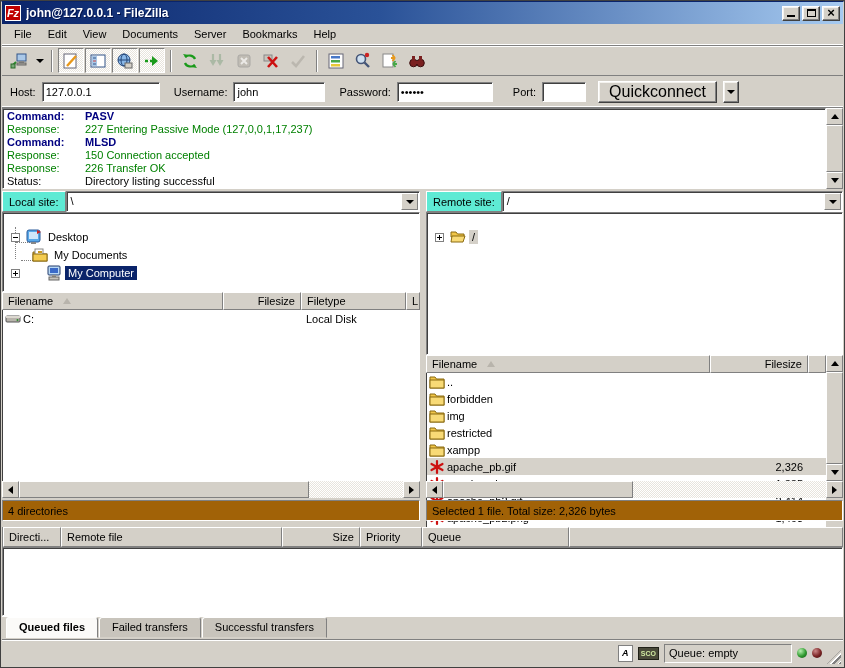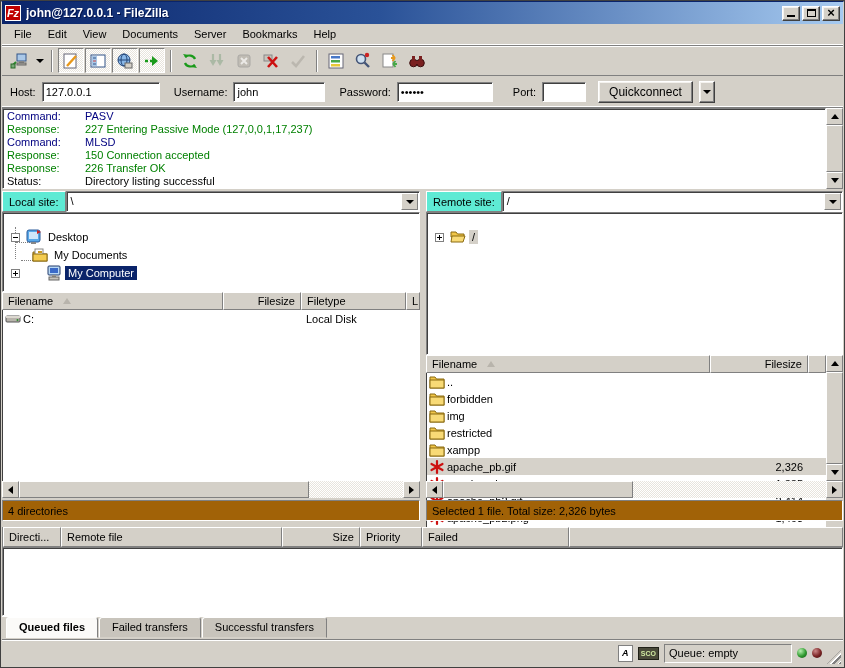--- a/index.html
+++ b/index.html
@@ -38,29 +38,29 @@
   .tbtn { width:26px; height:25px; display:flex; align-items:center; justify-content:center; border:1px solid transparent; }
   .tbtn.pressed { border-color:#808080 #ffffff #ffffff #808080; background-color:#e8e4dc; background-image:conic-gradient(#fff 25%, transparent 0 50%, #fff 0 75%, transparent 0); background-size:2px 2px; }
   .tbtn.disabled { opacity:.55; }
   .tsep { width:2px; height:22px; border-left:1px solid #808080; border-right:1px solid #ffffff; margin:0 4px; }
   .tbtn-arrow { width:13px; height:25px; display:flex; align-items:center; justify-content:center; }
   .arr-d { width:0; height:0; border-left:4px solid transparent; border-right:4px solid transparent; border-top:4px solid #000; }
 
   
   .quickbar { height:32px; flex:0 0 32px; display:flex; align-items:center; padding:0 8px; gap:6px; border-bottom:1px solid #808080; box-shadow:0 -1px 0 #fff inset; }
   .qc-input { height:20px; font-family:"Liberation Sans",sans-serif; font-size:11px; padding:2px 3px; background:#fff; border:1px solid; border-color:#808080 #fff #fff #808080; box-shadow:inset 1px 1px 0 #404040; outline:none; }
-  .qc-btn { height:22px; padding:0 10px; font-size:12px; font-family:"Liberation Sans",sans-serif; }
+  .qc-btn { height:22px; padding:0 10px; font-size:16px; font-family:"Liberation Sans",sans-serif; }
   .qc-btn-arrow { width:16px; height:22px; display:flex; align-items:center; justify-content:center; }
 
   
   .logpane { height:83px; flex:0 0 83px; display:flex; border-bottom:2px solid #d4d0c8; }
   .logbody { flex:1; background:#fff; border:1px solid; border-color:#808080 #fff #fff #808080; box-shadow:inset 1px 1px 0 #404040; overflow:hidden; padding:1px 0; }
   .log-row { display:flex; line-height:13px; padding-left:4px; white-space:nowrap; }
   .log-row .ltype { width:78px; flex:0 0 78px; }
-  .log-cmd { color:#000080; }
+  .log-cmd { color:#000080;font-weight:bold; }
   .log-resp { color:#008000; }
   .log-stat { color:#000000; }
 
   
   .vscroll { width:17px; flex:0 0 17px; display:flex; flex-direction:column; background-color:#e8e4dc; background-image:conic-gradient(#fff 25%, transparent 0 50%, #fff 0 75%, transparent 0); background-size:2px 2px; }
   .hscroll { height:17px; flex:0 0 17px; display:flex; background-color:#e8e4dc; background-image:conic-gradient(#fff 25%, transparent 0 50%, #fff 0 75%, transparent 0); background-size:2px 2px; }
   .sbtn { width:17px; height:17px; flex:0 0 17px; display:flex; align-items:center; justify-content:center; }
   .thumb-v { width:17px; background:#d4d0c8; }
   .thumb-h { height:17px; background:#d4d0c8; }
   .tri-up { width:0;height:0;border-left:4px solid transparent;border-right:4px solid transparent;border-bottom:5px solid #000; }
@@ -600,21 +600,21 @@
     <div class="hcell" style="width:221px">
         <span>Remote file</span>
       </div>
     <div class="hcell r" style="width:78px">
         <span>Size</span>
       </div>
     <div class="hcell" style="width:62px">
         <span>Priority</span>
       </div>
     <div class="hcell" style="width:147px">
-        <span>Failed</span>
+        <span>Queue</span>
       </div>
     <div class="hcell" style="flex:1"></div>
   </div>
   <div class="queuebody"></div>
 
   <div class="tabsrow">
     <div class="tab active">Queued files</div>
     <div class="tab">Failed transfers</div>
     <div class="tab">Successful transfers</div>
   </div>

